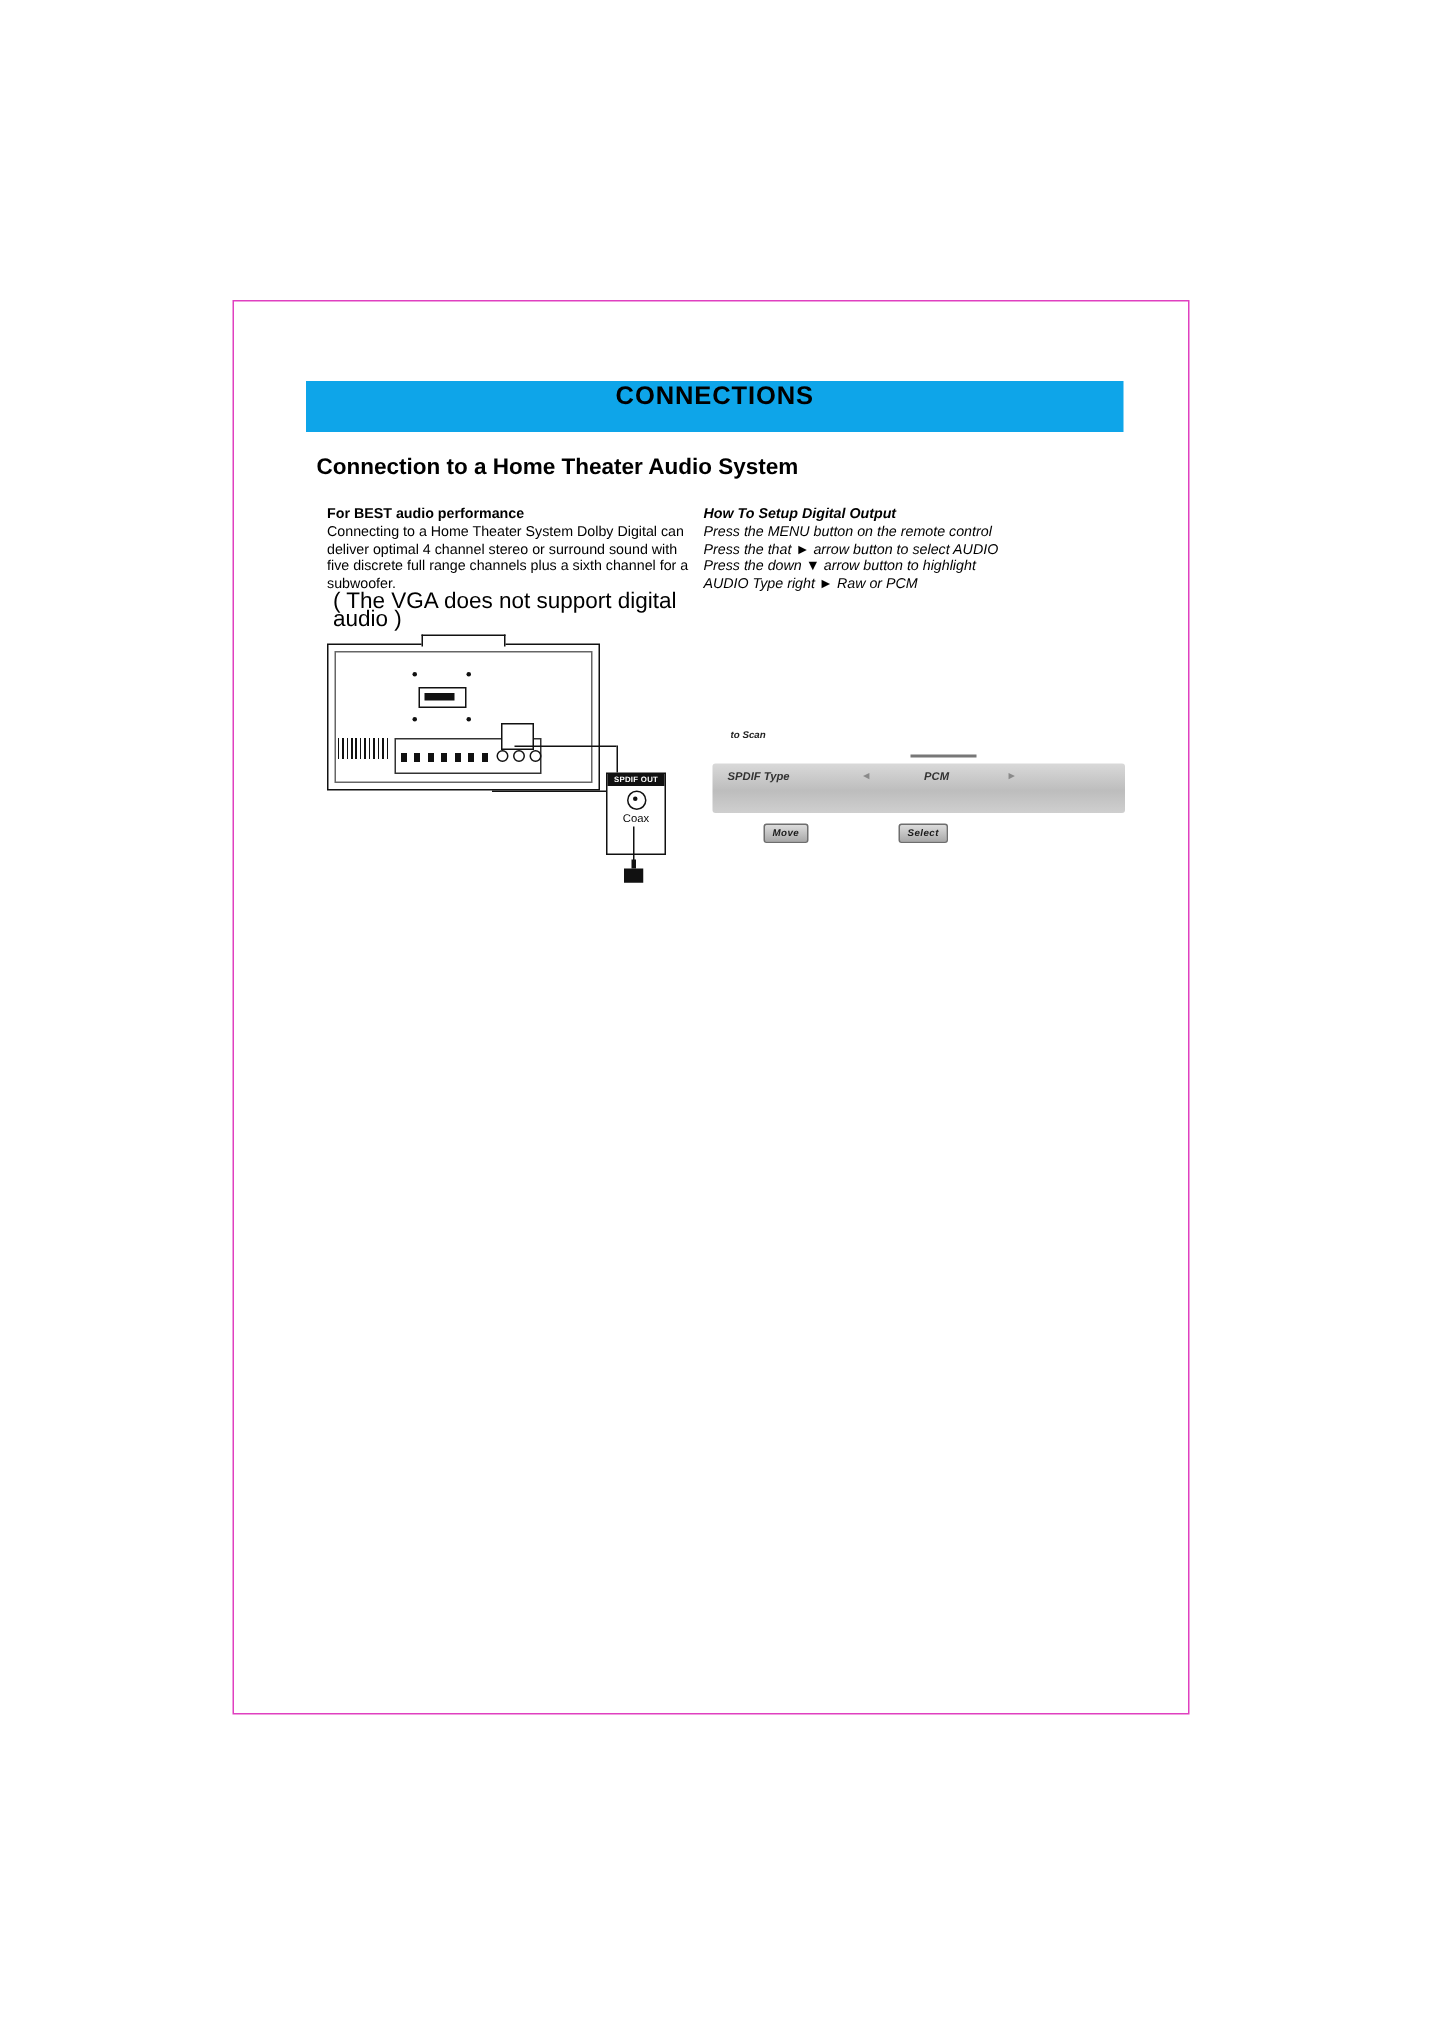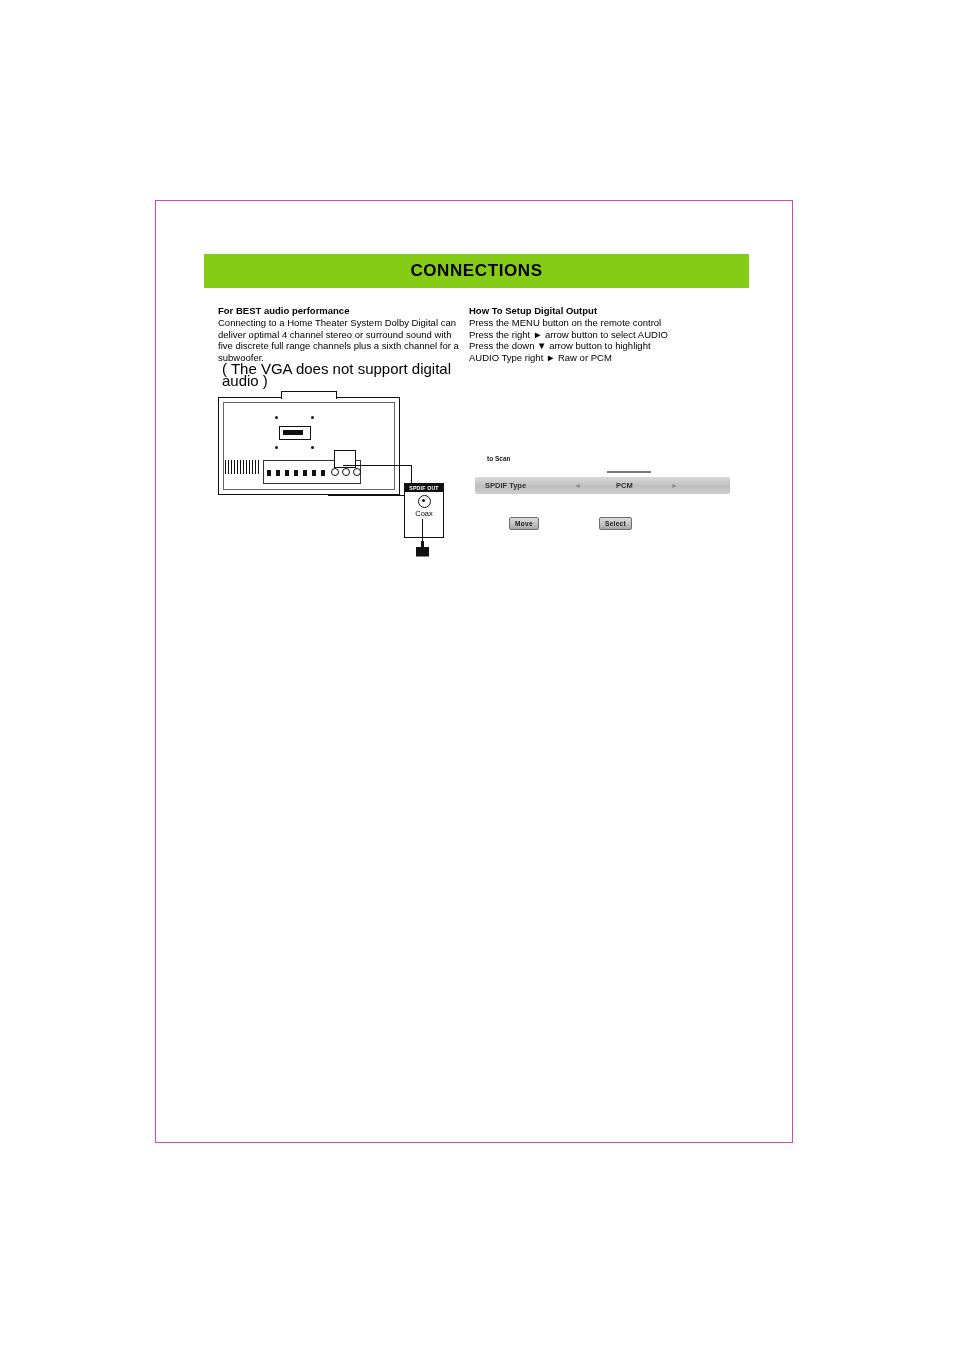--- a/index.html
+++ b/index.html
@@ -25,23 +25,22 @@
   }
   .inner {
     position: absolute;
     left: 48px;
     top: 53px;
     width: 545px;
   }
   .banner {
     width: 545px;
     height: 34px;
-    background: #84cc16;
+    background: #0ea5e9;
     display: flex;
-    align-items: center;
     justify-content: center;
   }
   .banner-title {
     font-size: 17px;
     font-weight: bold;
     letter-spacing: 0.6px;
     color: #000;
   }
   .section-title {
     margin-top: 15px;
@@ -49,21 +48,21 @@
     font-weight: bold;
     color: #000;
     padding-left: 7px;
   }
   .columns {
     display: flex;
     margin-top: 17px;
     padding-left: 14px;
   }
   .col-left { width: 250px; }
-  .col-right { width: 268px; margin-left: 1px; }
+  .col-right { width: 268px; margin-left: 1px; font-style: italic; }
   .h-bold {
     font-size: 9.5px;
     font-weight: bold;
     color: #000;
     margin-bottom: 1px;
   }
   .body-text {
     font-size: 9.5px;
     line-height: 11.6px;
     color: #000;
@@ -261,23 +260,24 @@
   }
   .osd-line {
     position: absolute;
     left: 138px; top: 16px;
     width: 44px; height: 1.5px;
     background: #777;
   }
   .osd-bar {
     position: absolute;
     left: 6px; top: 22px;
-    width: 255px; height: 17px;
+    width: 255px; height: 33px;
     background: linear-gradient(180deg,#d9d9d9,#bdbdbd 55%,#cfcfcf);
     border-radius: 2px;
+    padding-left: 20px;
   }
   .osd-bar-label {
     position: absolute;
     left: 10px; top: 4px;
     font-size: 7.5px;
     font-weight: bold;
     color: #333;
   }
   .osd-bar-value {
     position: absolute;
@@ -322,20 +322,21 @@
 </head>
 <body>
 
 <div class="page">
   <div class="inner">
 
     <div class="banner">
       <div class="banner-title">CONNECTIONS</div>
     </div>
 
+    <div class="section-title">Connection to a Home Theater Audio System</div>
 
     <div class="columns">
 
       <div class="col-left">
         <div class="h-bold">For BEST audio performance</div>
         <div class="body-text">Connecting to a Home Theater System Dolby Digital can deliver optimal 4 channel stereo or surround sound with five discrete full range channels plus a sixth channel for a subwoofer.</div>
         <div class="gap"></div>
         <div class="note">( The VGA does not support digital audio )</div>
 
         <div class="tv-wrap">
@@ -372,21 +373,21 @@
           <div class="plug">
             <div class="plug-pin"></div>
             <div class="plug-body"></div>
           </div>
         </div>
       </div>
 
       <div class="col-right">
         <div class="h-bold">How To Setup Digital Output</div>
         <div class="body-text">Press the MENU button on the remote control</div>
-        <div class="body-text">Press the right ► arrow button to select AUDIO</div>
+        <div class="body-text">Press the that ► arrow button to select AUDIO</div>
         <div class="body-text">Press the down ▼ arrow button to highlight</div>
         <div class="body-text">AUDIO Type right ► Raw or PCM</div>
 
         <div class="osd">
           <div class="osd-toscan">to Scan</div>
           <div class="osd-line"></div>
           <div class="osd-bar">
             <div class="osd-bar-label">SPDIF Type</div>
             <div class="osd-arrow arr-l">◄</div>
             <div class="osd-bar-value">PCM</div>

